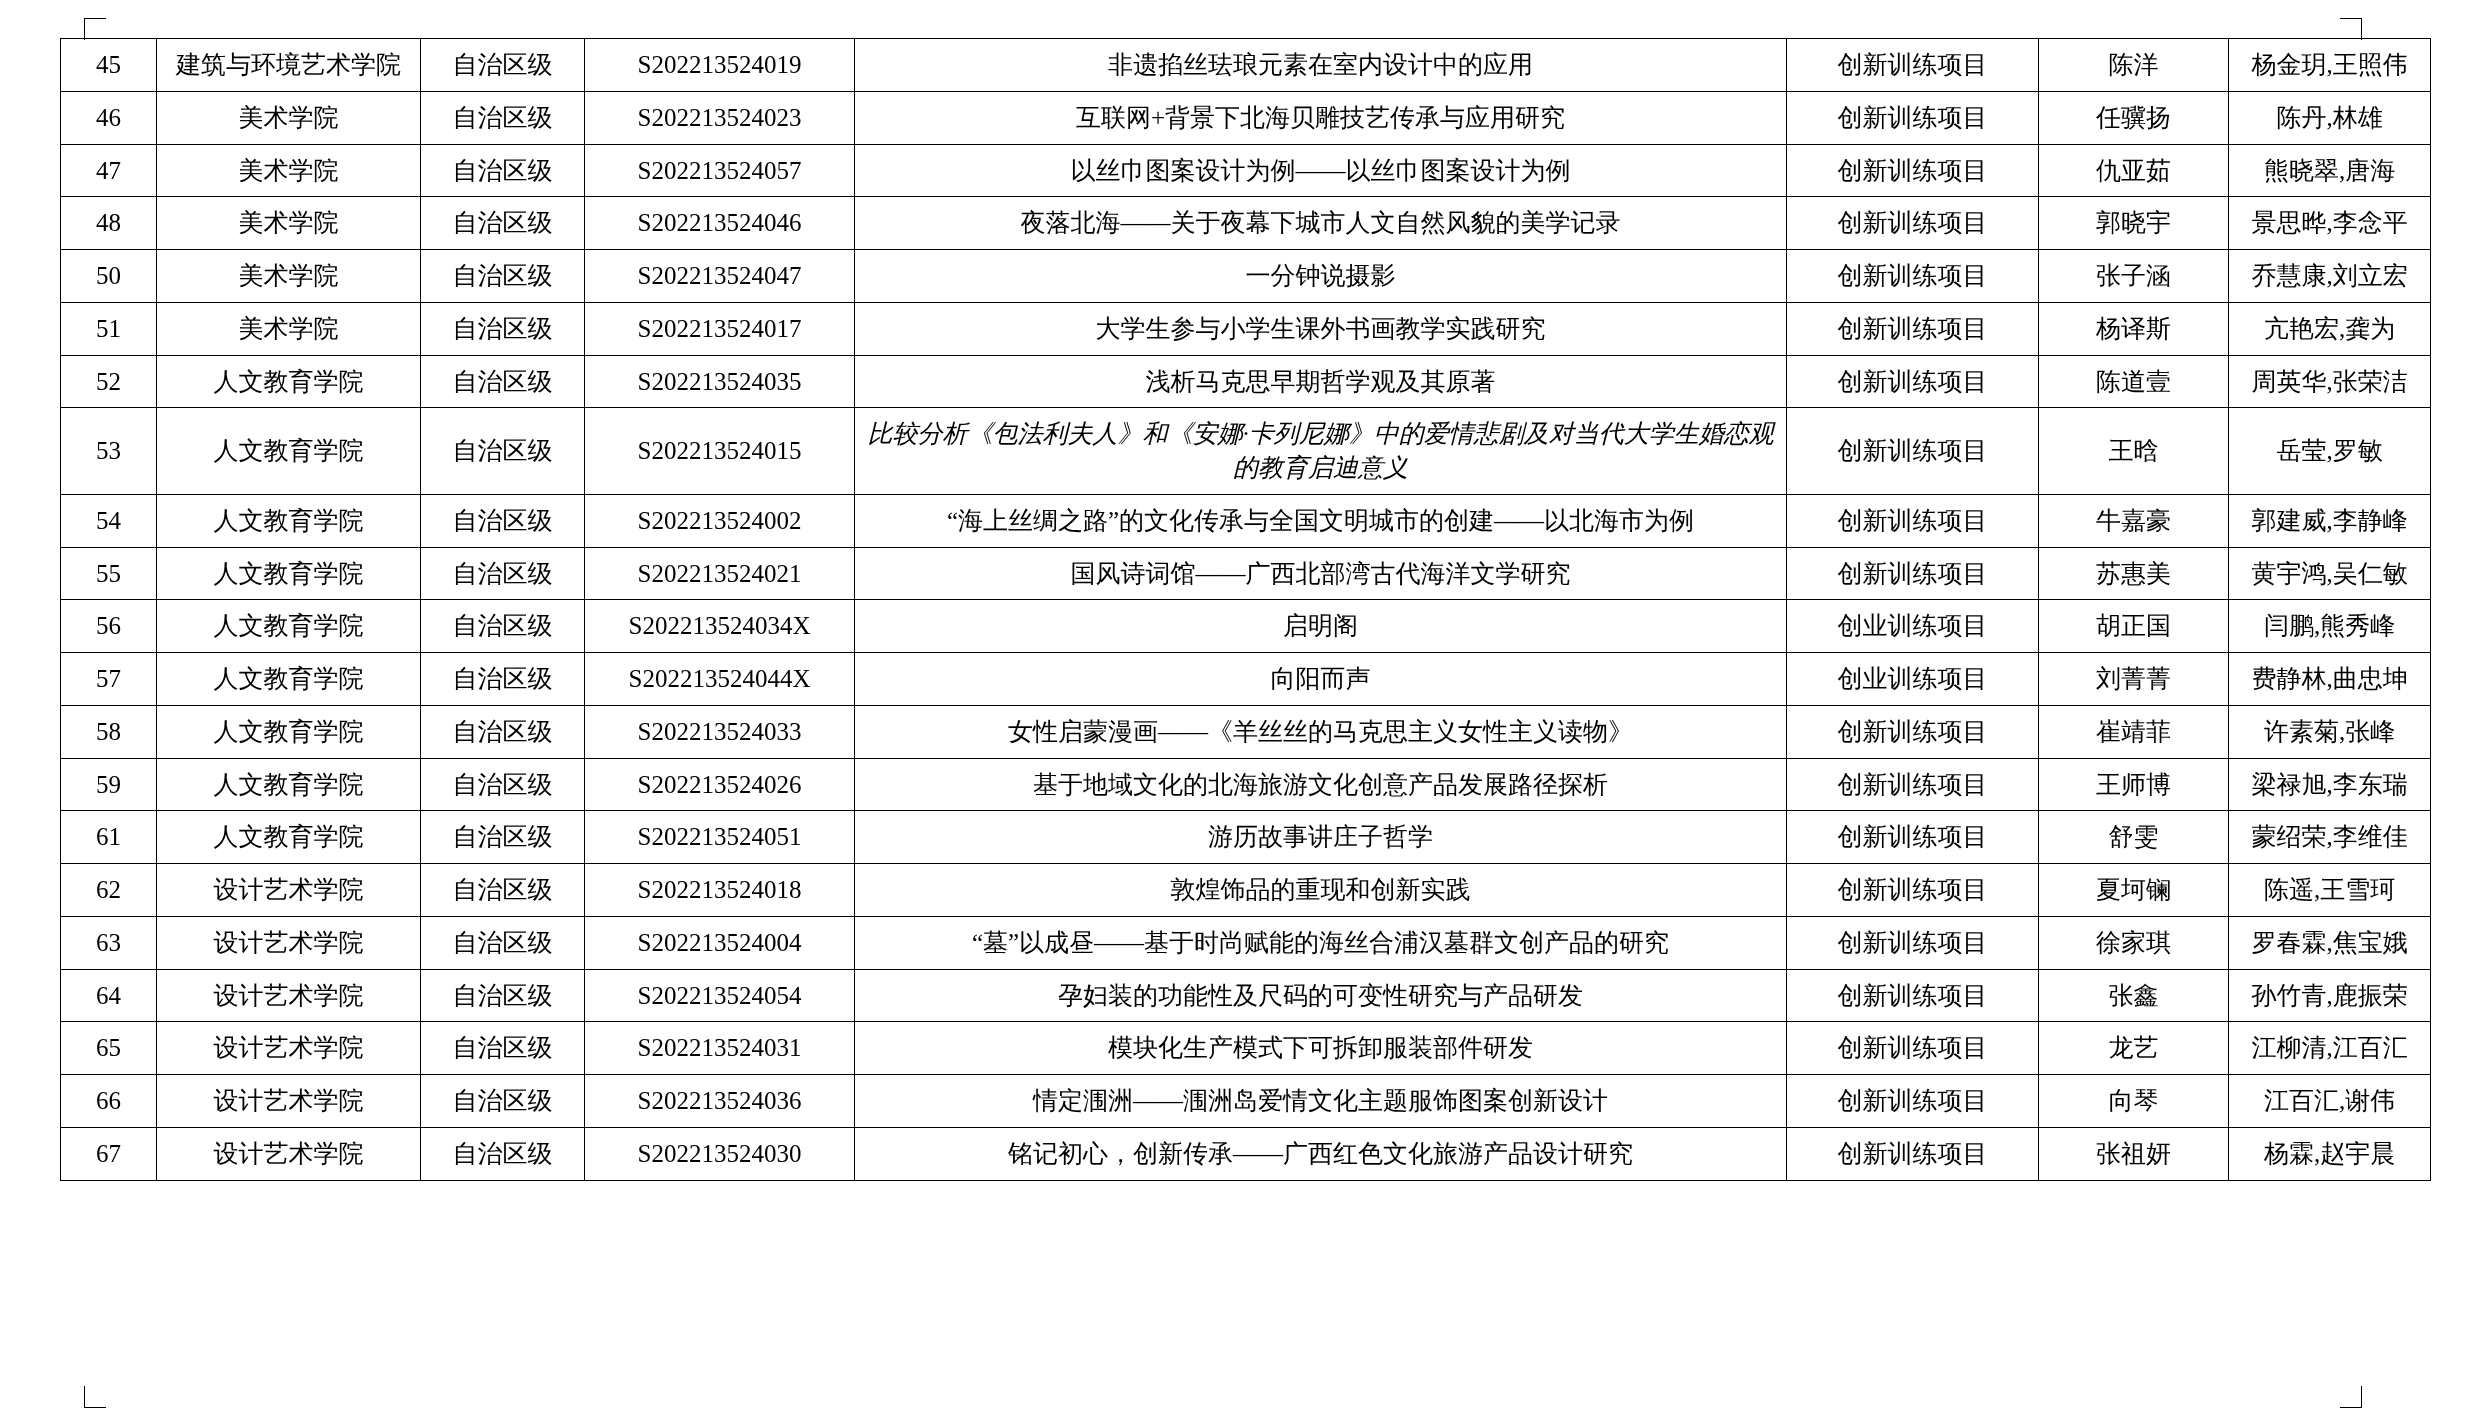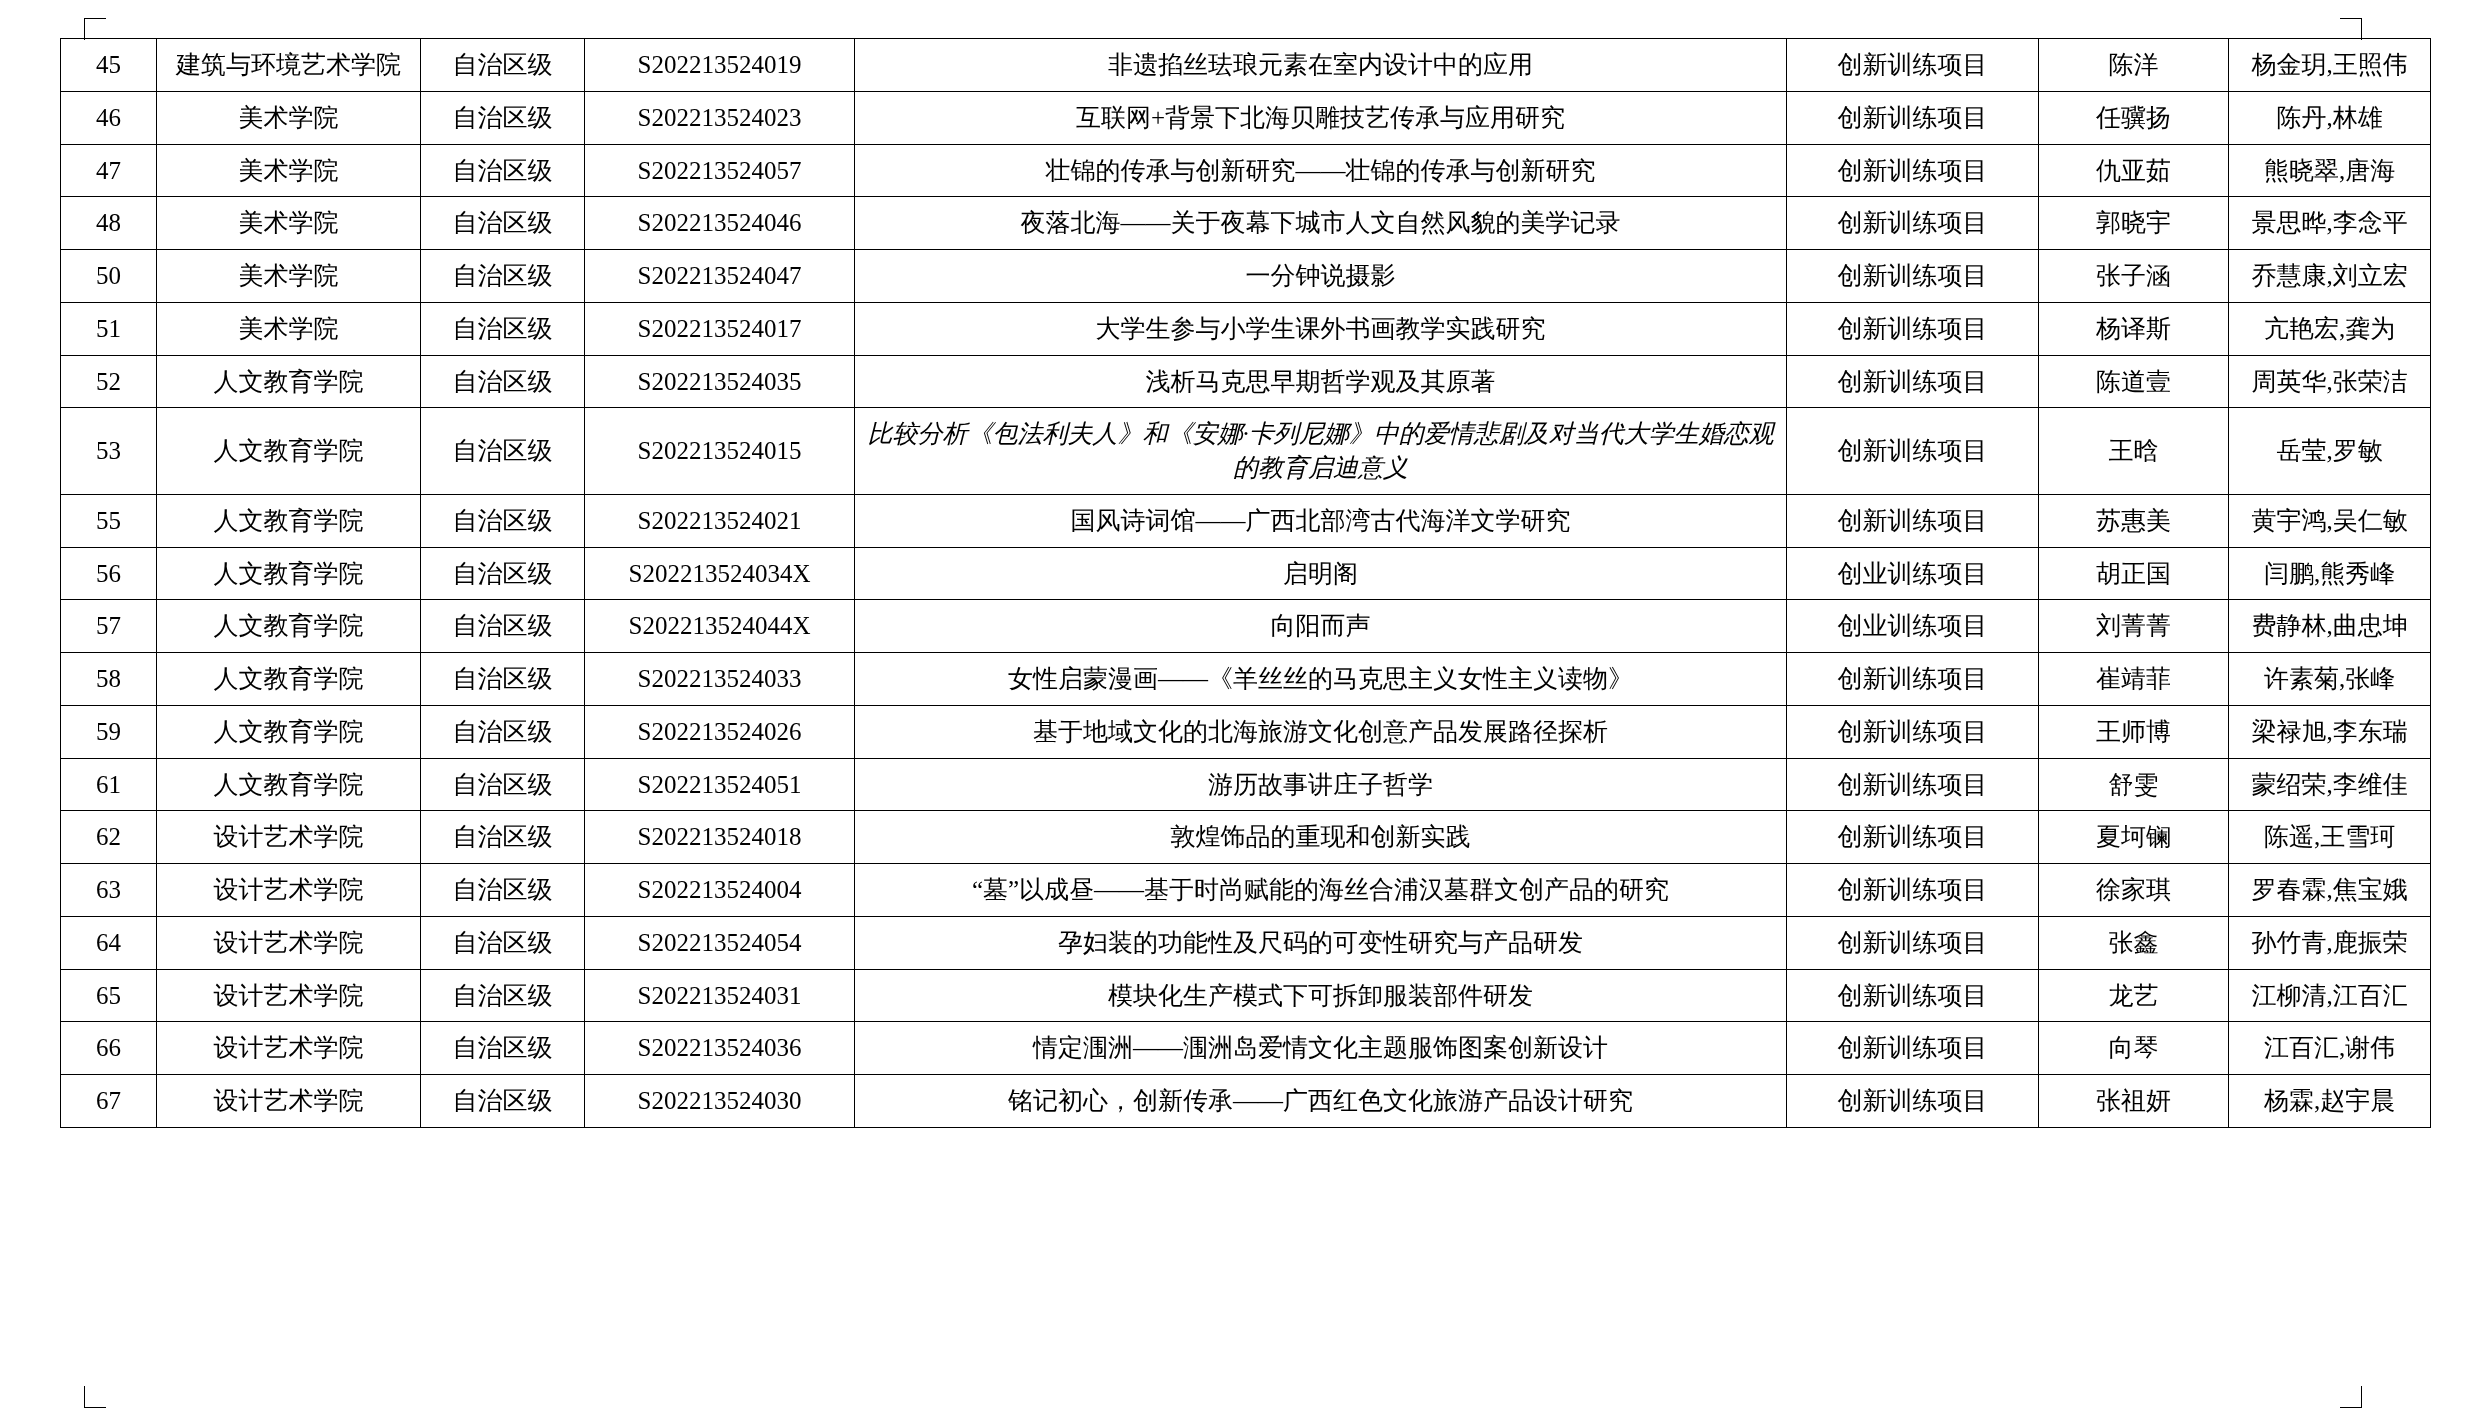--- a/index.html
+++ b/index.html
@@ -115,21 +115,21 @@
           <td class="title-cell">互联网+背景下北海贝雕技艺传承与应用研究</td>
           <td>创新训练项目</td>
           <td>任骥扬</td>
           <td>陈丹,林雄</td>
         </tr>
         <tr>
           <td>47</td>
           <td>美术学院</td>
           <td>自治区级</td>
           <td>S202213524057</td>
-          <td class="title-cell">壮锦的传承与创新研究——壮锦的传承与创新研究</td>
+          <td class="title-cell">以丝巾图案设计为例——以丝巾图案设计为例</td>
           <td>创新训练项目</td>
           <td>仇亚茹</td>
           <td>熊晓翠,唐海</td>
         </tr>
         <tr>
           <td>48</td>
           <td>美术学院</td>
           <td>自治区级</td>
           <td>S202213524046</td>
           <td class="title-cell">夜落北海——关于夜幕下城市人文自然风貌的美学记录</td>
@@ -169,20 +169,30 @@
         </tr>
         <tr>
           <td>53</td>
           <td>人文教育学院</td>
           <td>自治区级</td>
           <td>S202213524015</td>
           <td class="title-cell wrap-2">比较分析《包法利夫人》和《安娜·卡列尼娜》中的爱情悲剧及对当代大学生婚恋观的教育启迪意义</td>
           <td>创新训练项目</td>
           <td>王晗</td>
           <td>岳莹,罗敏</td>
+        </tr>
+        <tr>
+          <td>54</td>
+          <td>人文教育学院</td>
+          <td>自治区级</td>
+          <td>S202213524002</td>
+          <td class="title-cell">“海上丝绸之路”的文化传承与全国文明城市的创建——以北海市为例</td>
+          <td>创新训练项目</td>
+          <td>牛嘉豪</td>
+          <td>郭建威,李静峰</td>
         </tr>
         <tr>
           <td>55</td>
           <td>人文教育学院</td>
           <td>自治区级</td>
           <td>S202213524021</td>
           <td class="title-cell">国风诗词馆——广西北部湾古代海洋文学研究</td>
           <td>创新训练项目</td>
           <td>苏惠美</td>
           <td>黄宇鸿,吴仁敏</td>

